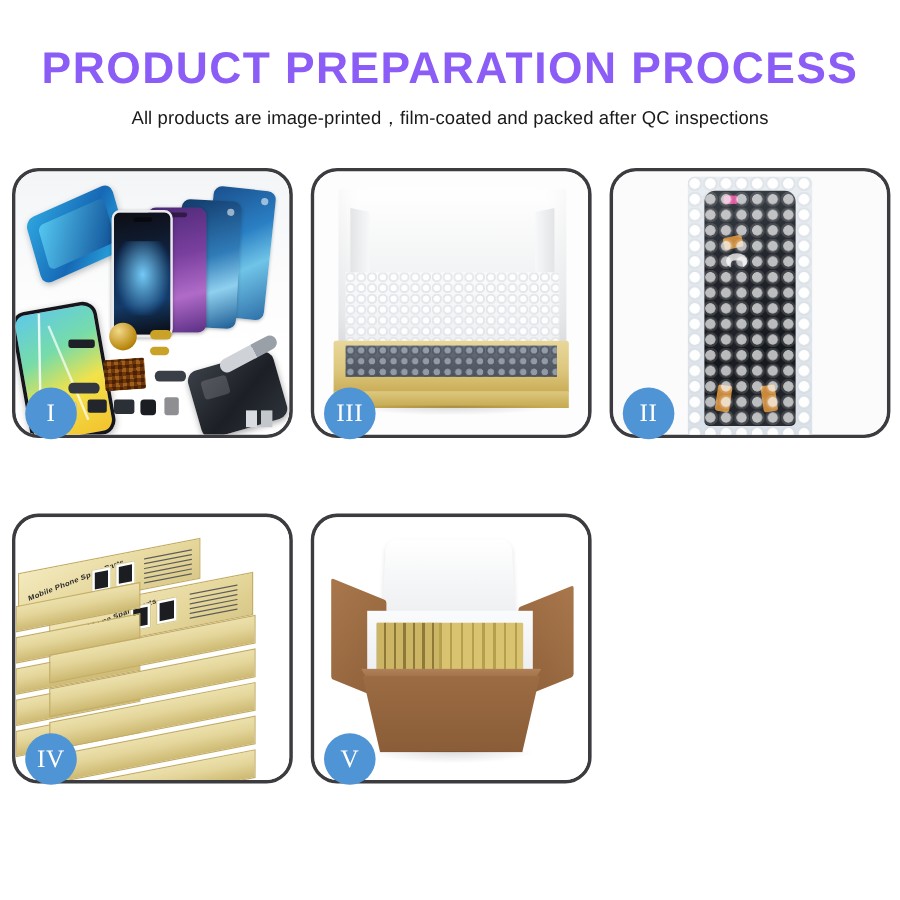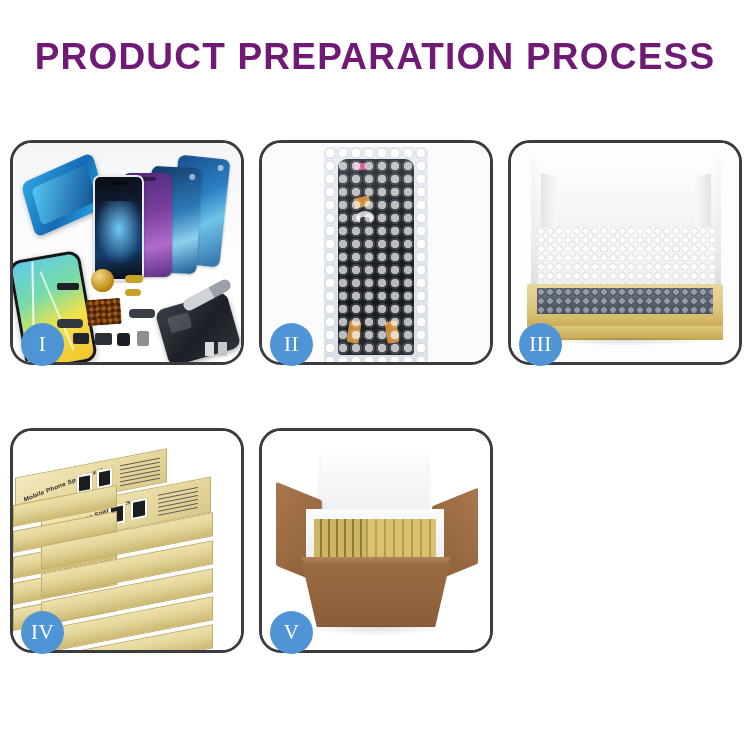--- a/index.html
+++ b/index.html
@@ -8,21 +8,21 @@
     background: #ffffff;
     font-family: "Liberation Sans", sans-serif;
     overflow: hidden;
   }
   .page { position: relative; width: 750px; height: 750px; background: #ffffff; }
 
   
   .header { position: absolute; top: 0; left: 0; width: 750px; text-align: center; }
   .title {
     font-size: 37px; font-weight: 700; letter-spacing: 1.2px;
-    color: #701a75; line-height: 1; padding-top: 38px;
+    color: #8b5cf6; line-height: 1; padding-top: 38px;
     font-family: "Liberation Sans", sans-serif;
   }
   .subtitle {
     font-size: 15.4px; font-weight: 400; color: #1a1a1a;
     letter-spacing: 0.1px; padding-top: 13px;
   }
 
   
   .grid {
     position: absolute; top: 140px; left: 10px;
@@ -296,20 +296,21 @@
     pointer-events: none;
   }
 </style>
 </head>
 <body>
 
 <div class="page">
 
   <div class="header">
     <div class="title">PRODUCT PREPARATION PROCESS</div>
+    <div class="subtitle">All products are image-printed，film-coated and packed after QC inspections</div>
   </div>
 
   <div class="grid">
 
     <div class="panel">
       <div class="panel-inner p1">
         <div class="blue-film"></div>
         <div class="phone-fan">
           <div class="pf pf1">
               <span class="pf-cam"></span>
@@ -342,50 +343,50 @@
         <div class="sp sp-h"></div>
         <div class="sp sp-i"></div>
         <div class="sp sp-j"></div>
         <div class="screwdriver"></div>
         <div class="screws"></div>
       </div>
       <div class="badge">I</div>
     </div>
 
     <div class="panel">
+      <div class="panel-inner p3">
+        <div class="lid3">
+          <span class="lid3-fold-l"></span>
+            <span class="lid3-fold-r"></span>
+        </div>
+        <div class="foam3"></div>
+        <div class="tray3">
+          <span class="tray3-in"></span>
+        </div>
+        <div class="tray3-front"></div>
+        <div class="tray3-shadow"></div>
+      </div>
+      <div class="badge">III</div>
+    </div>
+
+    <div class="panel">
       <div class="panel-inner p2">
         <div class="bubble-pack">
           <div class="screen-in">
             <span class="pink-tab"></span>
             <span class="flex-tape"></span>
             <span class="flex-conn"></span>
             <span class="flex-cable"></span>
             <span class="flex-tape2"></span>
             <span class="flex-tape3"></span>
           </div>
           <div class="bubble-overlay"></div>
         </div>
       </div>
       <div class="badge">II</div>
-    </div>
-
-    <div class="panel">
-      <div class="panel-inner p3">
-        <div class="lid3">
-          <span class="lid3-fold-l"></span>
-            <span class="lid3-fold-r"></span>
-        </div>
-        <div class="foam3"></div>
-        <div class="tray3">
-          <span class="tray3-in"></span>
-        </div>
-        <div class="tray3-front"></div>
-        <div class="tray3-shadow"></div>
-      </div>
-      <div class="badge">III</div>
     </div>
 
     <div class="panel">
       <div class="panel-inner p4">
         <div class="stack">
 
           <div class="bx" style="left:4px; top:18px; width:152px; height:34px; transform:skewY(-11deg);">
             <div class="bx-top"></div>
             <span class="boxlabel" style="left:7px; top:11px; transform:rotate(-11deg);">Mobile Phone Spare Parts</span>
             <span class="lblwin" style="left:60px; top:8px; width:17px; height:20px;">

